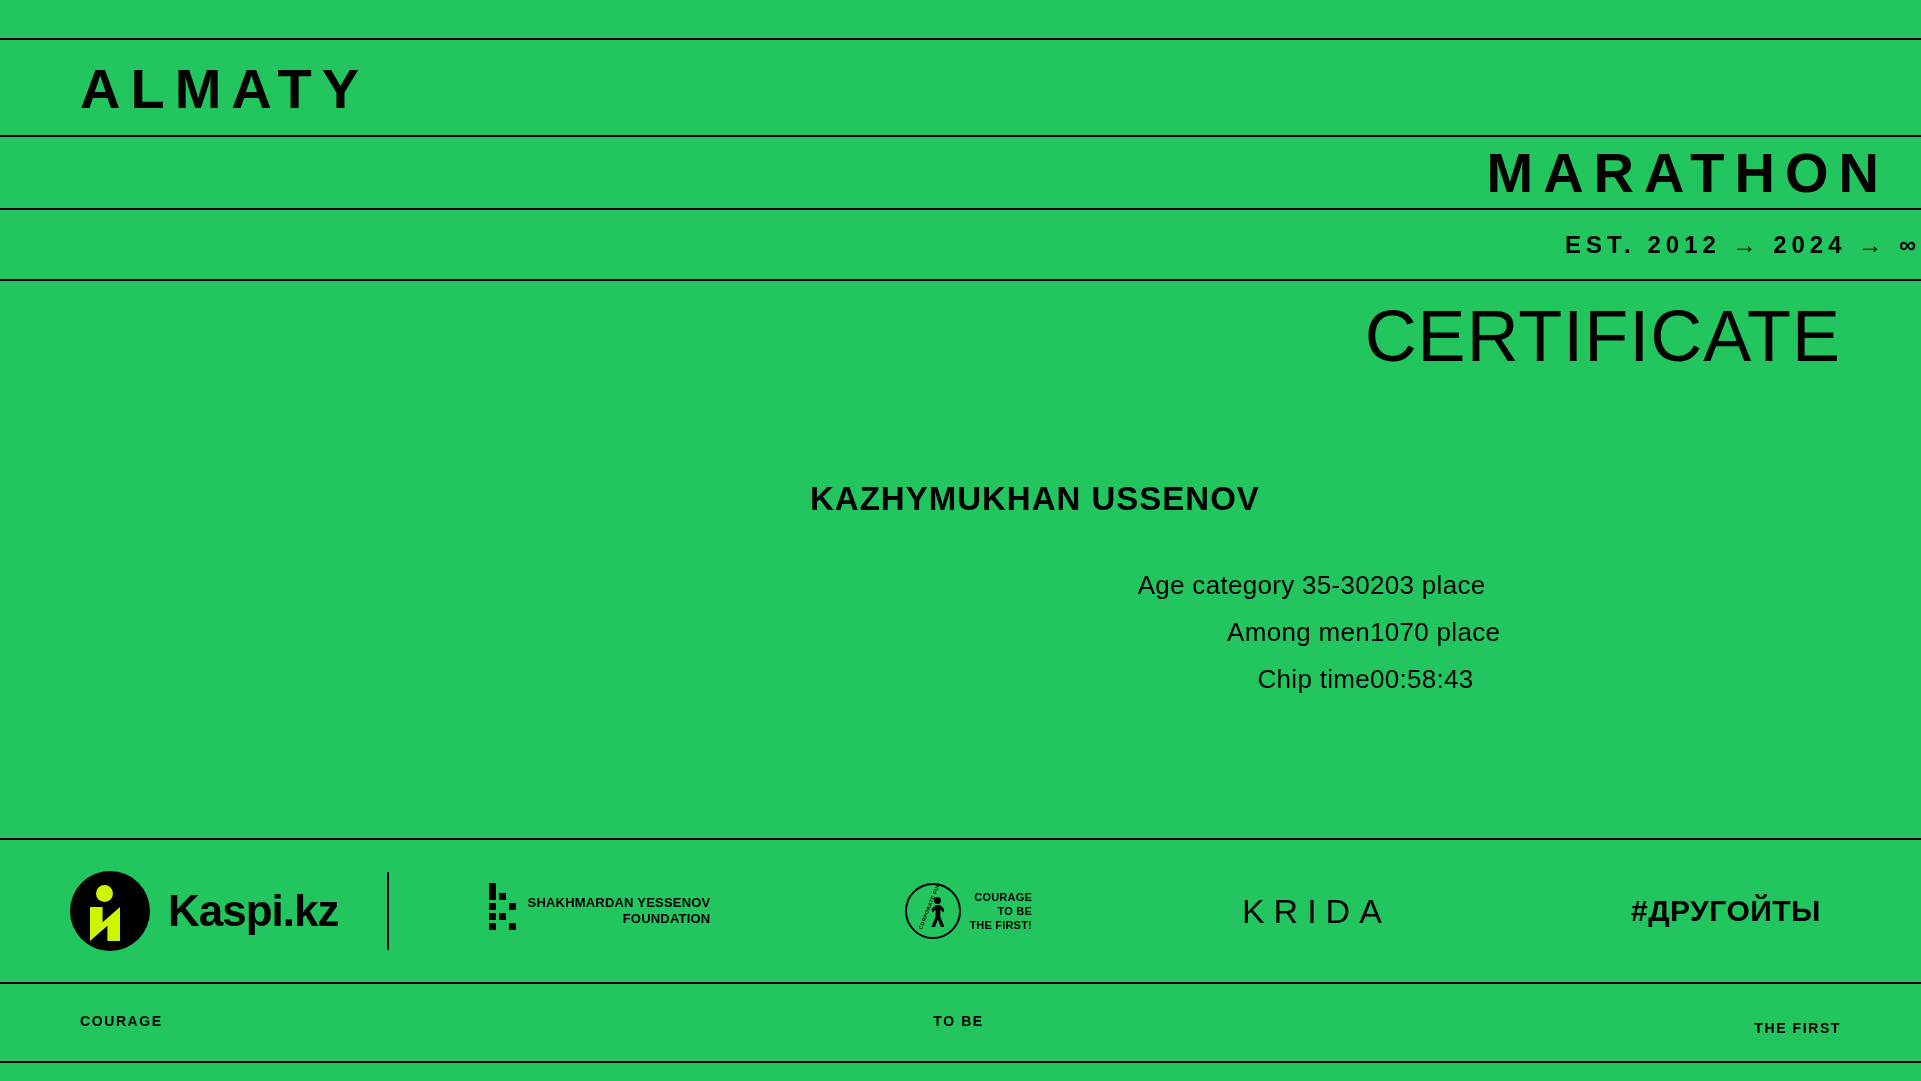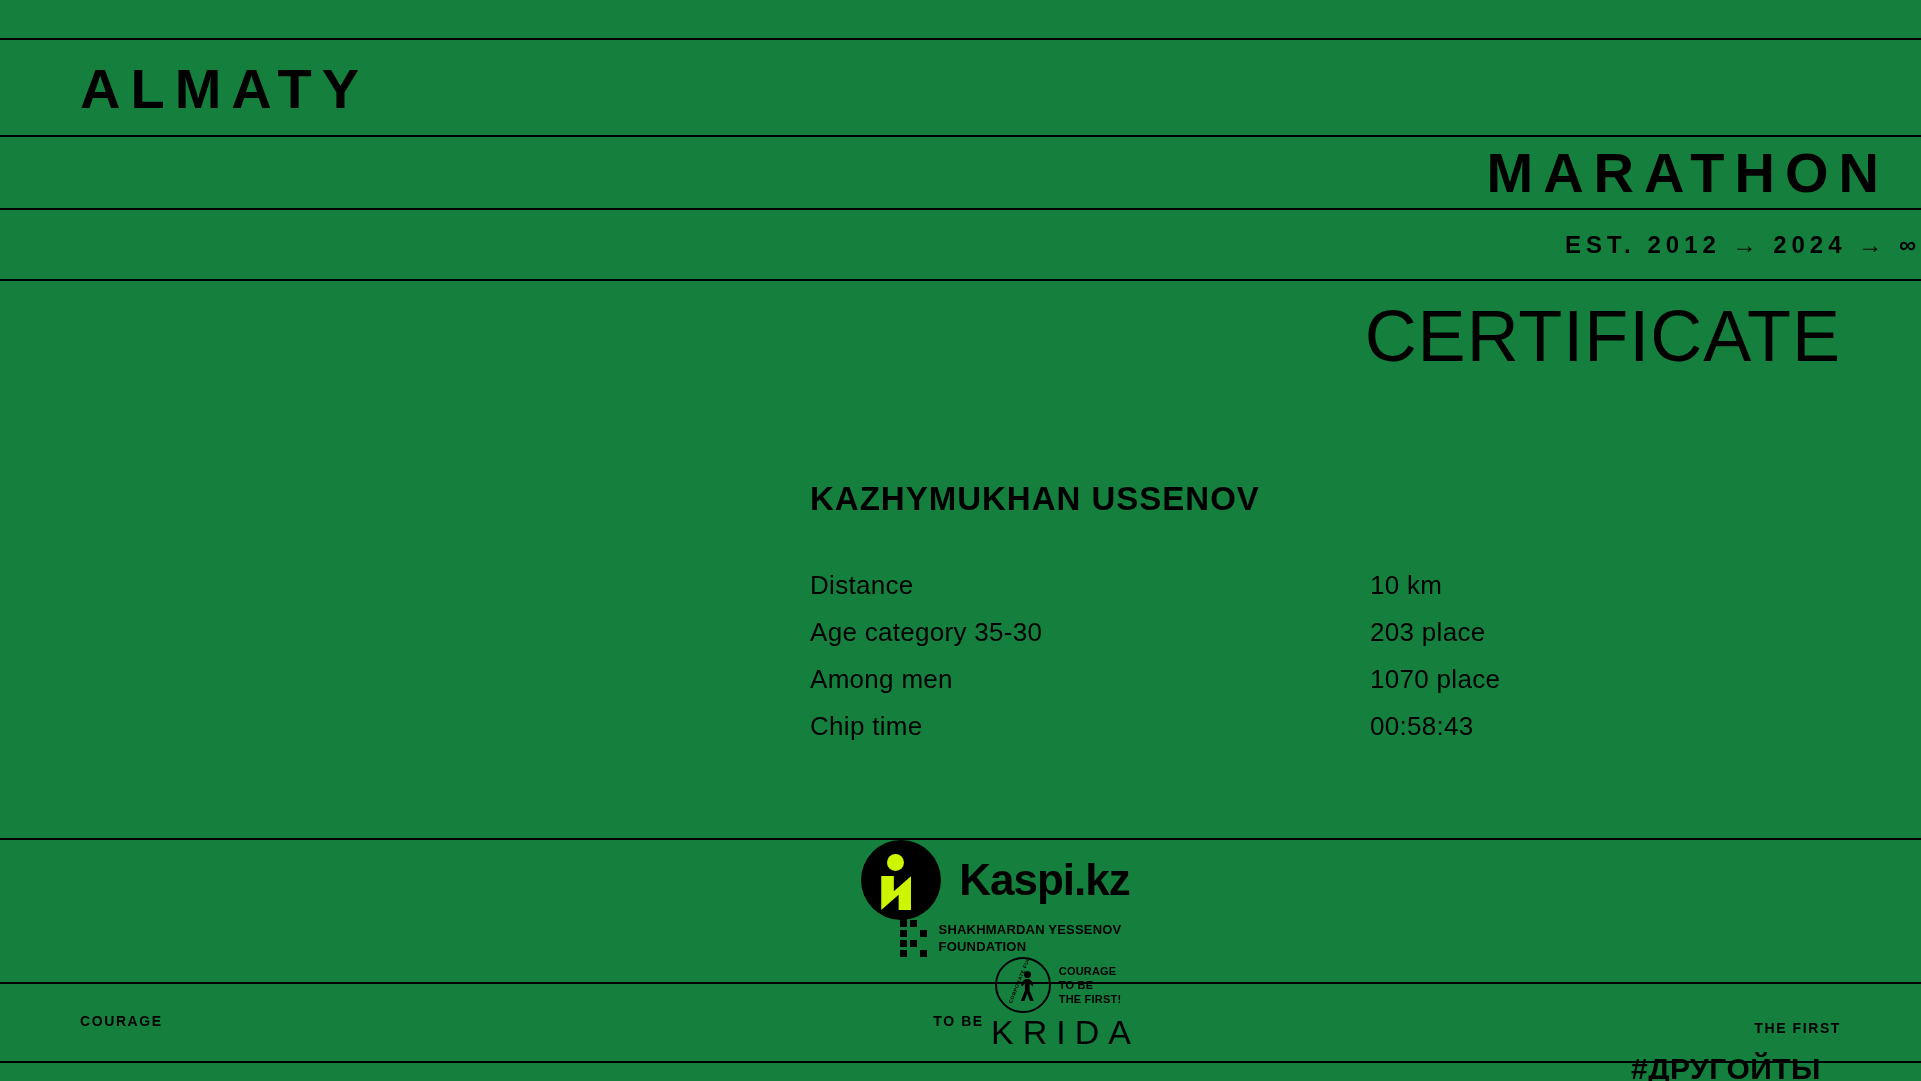--- a/index.html
+++ b/index.html
@@ -8,21 +8,22 @@
     height: 1081px;
     background: #cdf500;
     font-family: "Liberation Sans", sans-serif;
     color: #000;
     overflow: hidden;
   }
   .cert {
     position: relative;
     width: 1921px;
     height: 1081px;
-    background: #15803d;
+    background: #22c55e;
+    text-align: right;
   }
   
   .rule {
     position: absolute;
     left: 0;
     width: 1921px;
     height: 2px;
     background: #000;
   }
   .r1 { top: 38px; }
@@ -120,21 +121,20 @@
 
   
   .sponsors {
     position: absolute;
     top: 840px;
     left: 0;
     width: 1921px;
     height: 142px;
     display: flex;
     align-items: center;
-    flex-direction: column;
   }
   .kaspi {
     display: flex;
     align-items: center;
     margin-left: 70px;
   }
   .kaspi-mark {
     width: 80px;
     height: 80px;
     border-radius: 50%;
@@ -295,24 +295,20 @@
 
   <div class="head-row est">
     <span>EST. 2012 → 2024 → ∞</span>
   </div>
 
   <div class="cert-title">CERTIFICATE</div>
 
   <div class="athlete">KAZHYMUKHAN USSENOV</div>
 
   <div class="results">
-    <div class="res-row">
-      <div class="res-label">Distance</div>
-      <div class="res-value">10 km</div>
-    </div>
     <div class="res-row">
       <div class="res-label">Age category 35-30</div>
       <div class="res-value">203 place</div>
     </div>
     <div class="res-row">
       <div class="res-label">Among men</div>
       <div class="res-value">1070 place</div>
     </div>
     <div class="res-row">
       <div class="res-label">Chip time</div>

